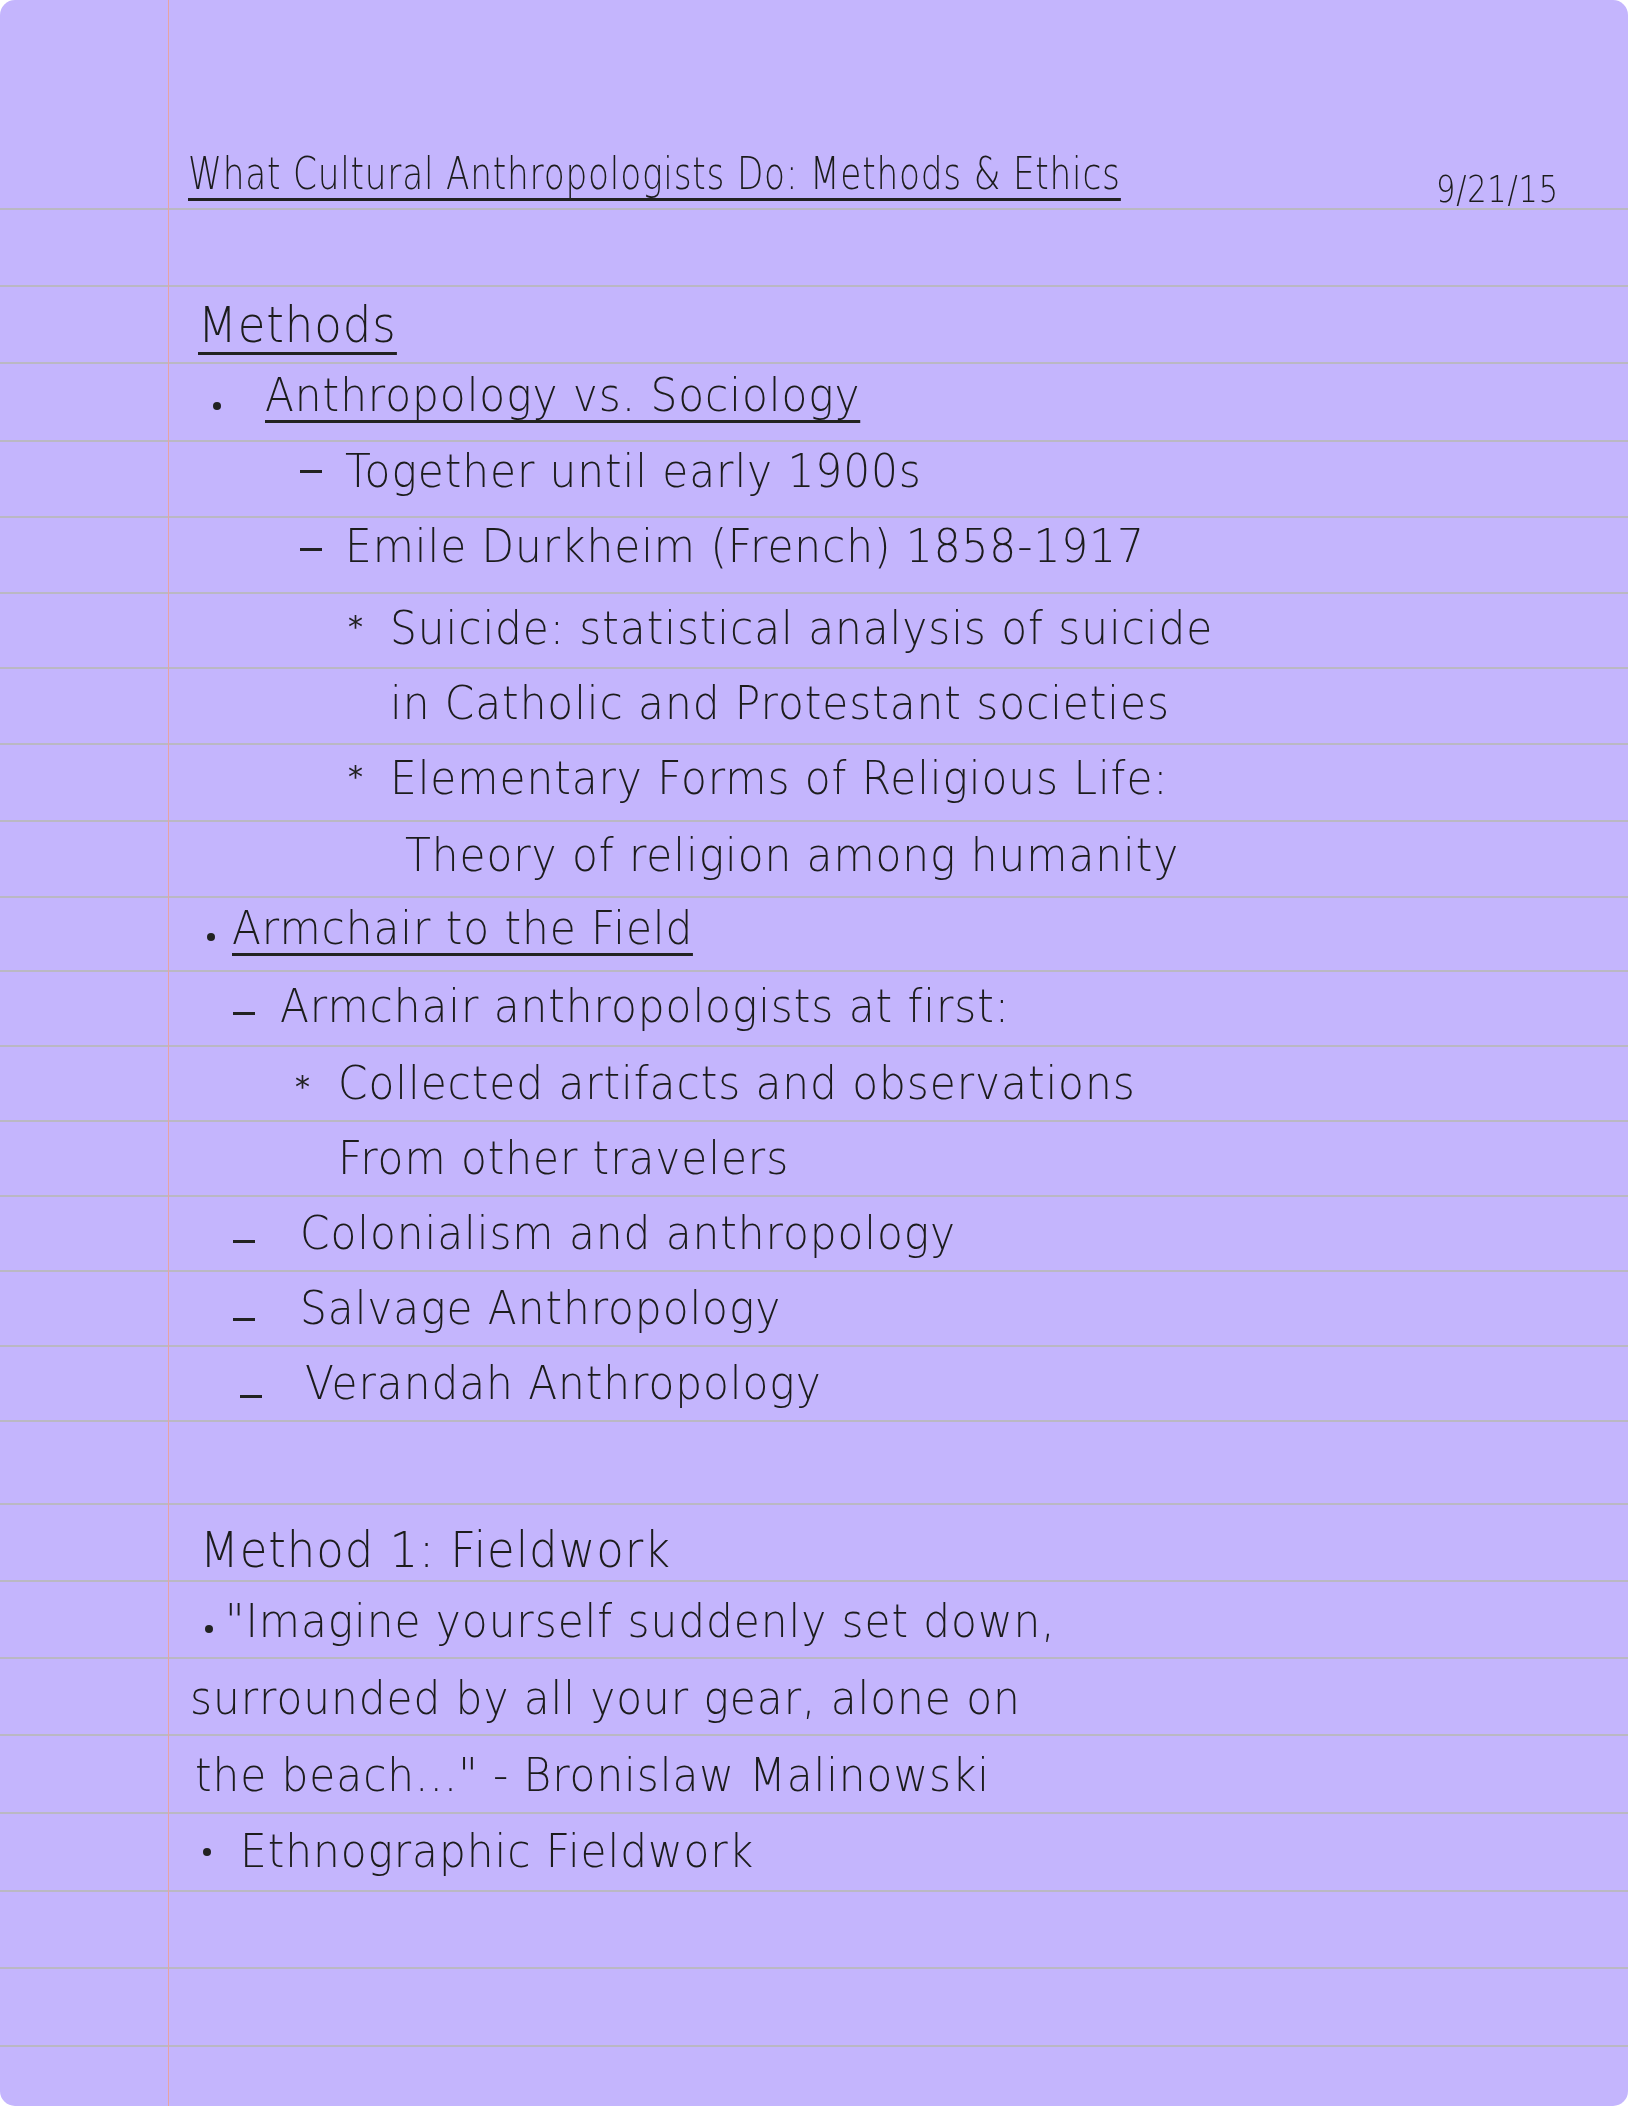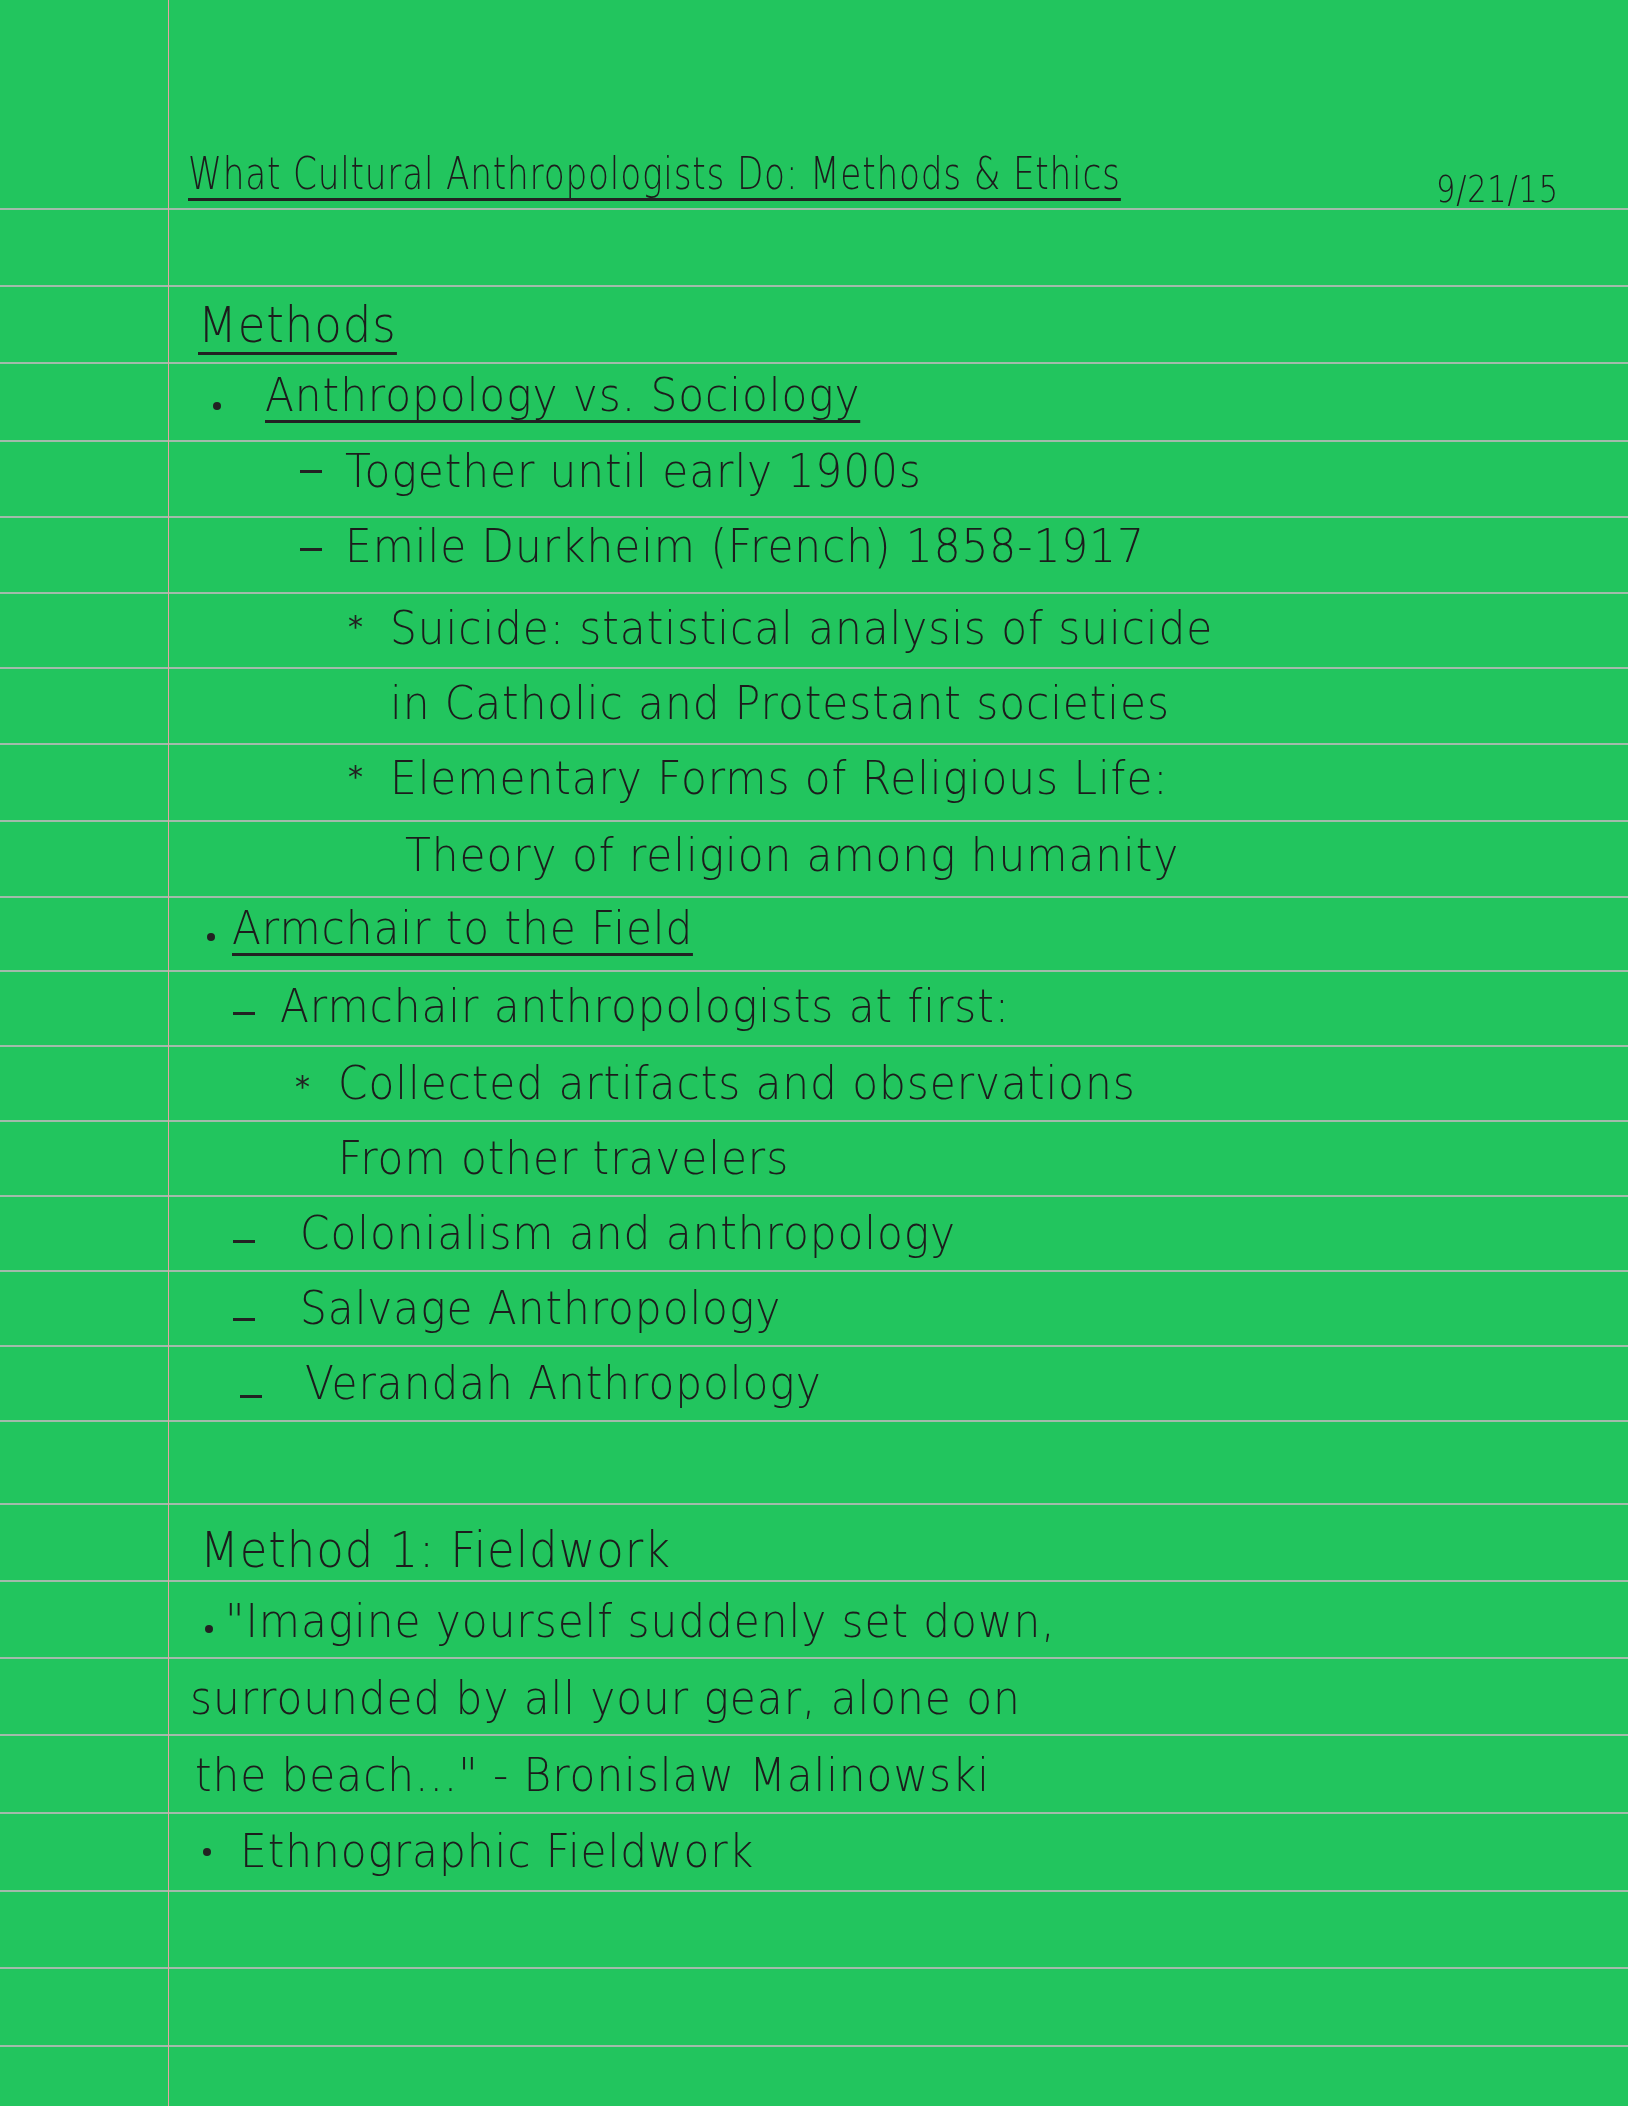--- a/index.html
+++ b/index.html
@@ -13,21 +13,22 @@
       position: relative;
       overflow: hidden;
       font-family: "DejaVu Sans", sans-serif;
       color: #1a1a1a;
     }
     .page {
       position: absolute;
       left: 0; top: 0;
       width: 1628px;
       height: 2106px;
-      background: #22c55e;
+      background: #c4b5fd;
+      border-radius: 15px;
     }
     .rule {
       position: absolute;
       left: 0;
       width: 1628px;
       height: 2px;
       background: #b9b9b9;
       opacity: 0.85;
     }
     .margin-line {

